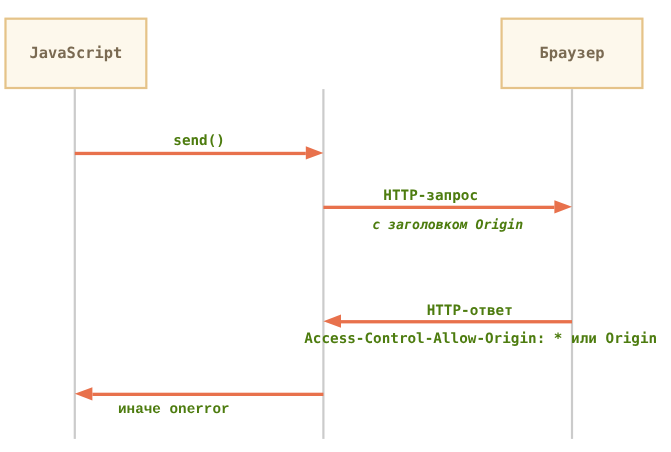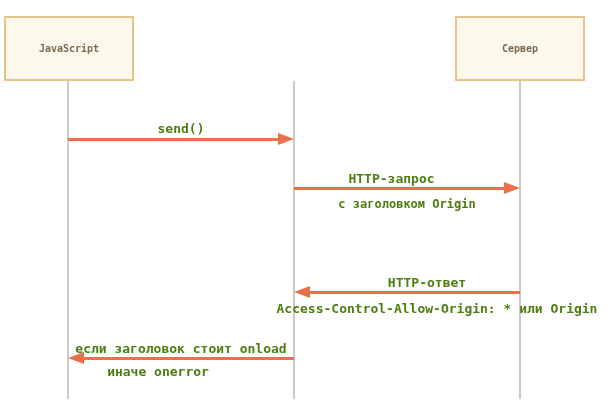--- a/index.html
+++ b/index.html
@@ -10,21 +10,21 @@
     font-family:"DejaVu Sans Mono","Liberation Mono",monospace;
     overflow:hidden;
   }
   
   .actor{
     position:absolute;top:16px;
     width:126px;height:61px;
     background:#fdf8ec;
     border:2px solid #e5c389;
     display:flex;align-items:center;justify-content:center;
-    color:#7a6a52;font-size:10px;font-weight:bold;
+    color:#7a6a52;font-size:14px;font-weight:bold;
     box-sizing:content-box;
   }
   .actor.a0{left:4px;}
   .actor.a1{left:229px;}
   .actor.a2{left:455px;}
   
   .lifeline{
     position:absolute;top:81px;height:318px;width:2px;
     background:#cbcbcb;
   }
@@ -44,60 +44,59 @@
   }
   .mlabel.small{font-size:12px;}
   
   .m1-line{left:68px;top:138px;width:210px;}
   .m1-head{left:278px;top:133px;}
   .m1-label{left:68px;top:121px;width:226px;}
   
   .m2-line{left:294px;top:187px;width:210px;}
   .m2-head{left:504px;top:182px;}
   .m2-label{left:294px;top:171px;width:195px;}
-  .m2-sub{left:294px;top:197px;width:226px;}
+  .m2-sub{left:294px;top:197px;width:226px;font-style:italic;}
   
   .m3-line{left:310px;top:291px;width:210px;}
   .m3-head{left:294px;top:286px;}
   .m3-label{left:294px;top:275px;width:266px;}
   .m3-sub{left:272px;top:301px;width:330px;}
   
   .m4-line{left:84px;top:357px;width:210px;}
   .m4-head{left:68px;top:352px;}
   .m4-label{left:68px;top:341px;width:226px;}
-  .m4-sub{left:68px;top:364px;width:180px;}
+  .m4-sub{left:68px;top:364px;width:180px;font-family:Liberation Mono, monospace;}
 </style>
 </head>
 <body>
 
 <div class="canvas">
 
   <div class="actor a0">
     <span>JavaScript</span>
   </div>
   <div class="actor a2">
-    <span>Сервер</span>
+    <span>Браузер</span>
   </div>
 
   <div class="lifeline l0"></div>
   <div class="lifeline l1"></div>
   <div class="lifeline l2"></div>
 
   <div class="mlabel m1-label">send()</div>
   <div class="aline m1-line"></div>
   <div class="ahead right m1-head"></div>
 
   <div class="mlabel m2-label">HTTP-запрос</div>
   <div class="aline m2-line"></div>
   <div class="ahead right m2-head"></div>
   <div class="mlabel small m2-sub">с заголовком Origin</div>
 
   <div class="mlabel m3-label">HTTP-ответ</div>
   <div class="ahead left m3-head"></div>
   <div class="aline m3-line"></div>
   <div class="mlabel m3-sub">Access-Control-Allow-Origin: * или Origin</div>
 
-  <div class="mlabel m4-label">если заголовок стоит onload</div>
   <div class="ahead left m4-head"></div>
   <div class="aline m4-line"></div>
   <div class="mlabel m4-sub">иначе onerror</div>
 
 </div>
 
 </body></html>

